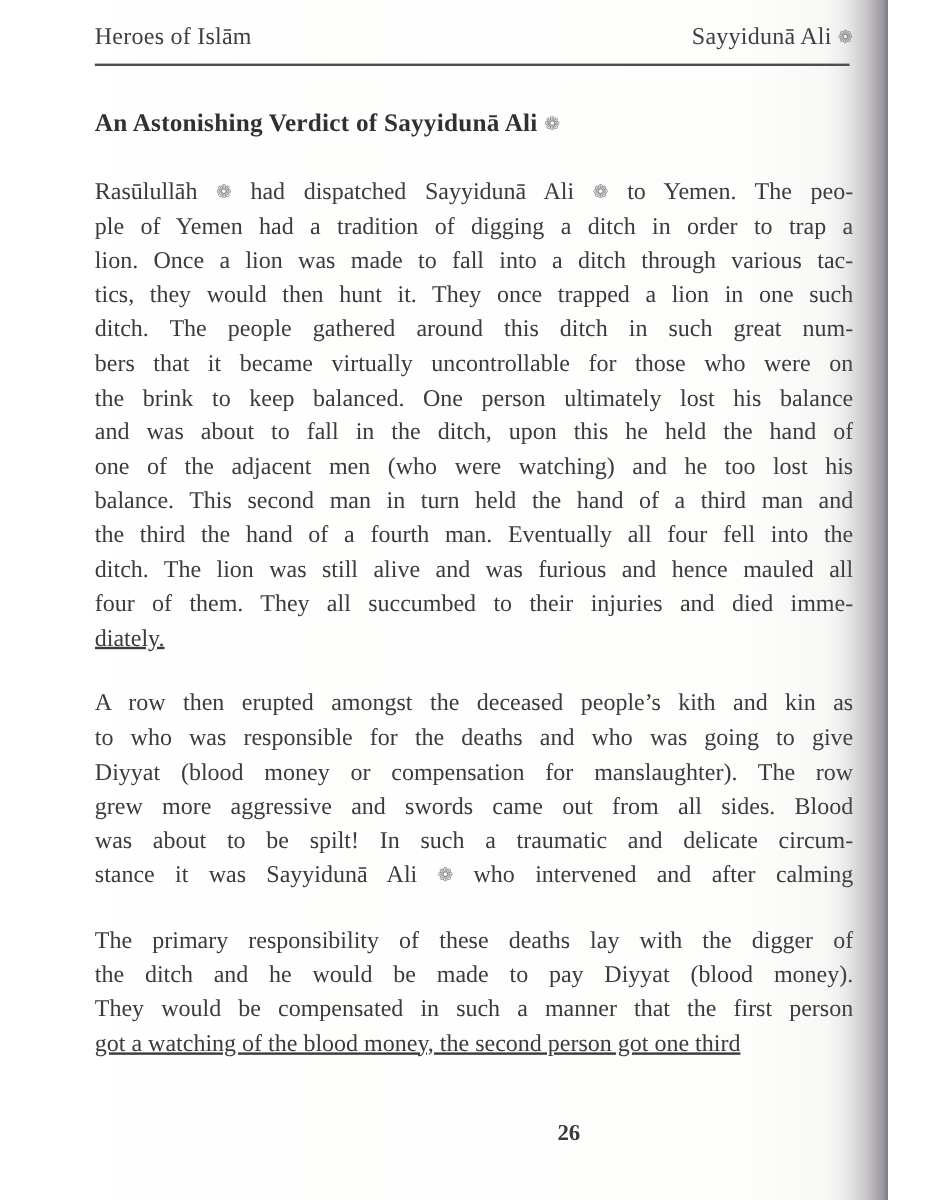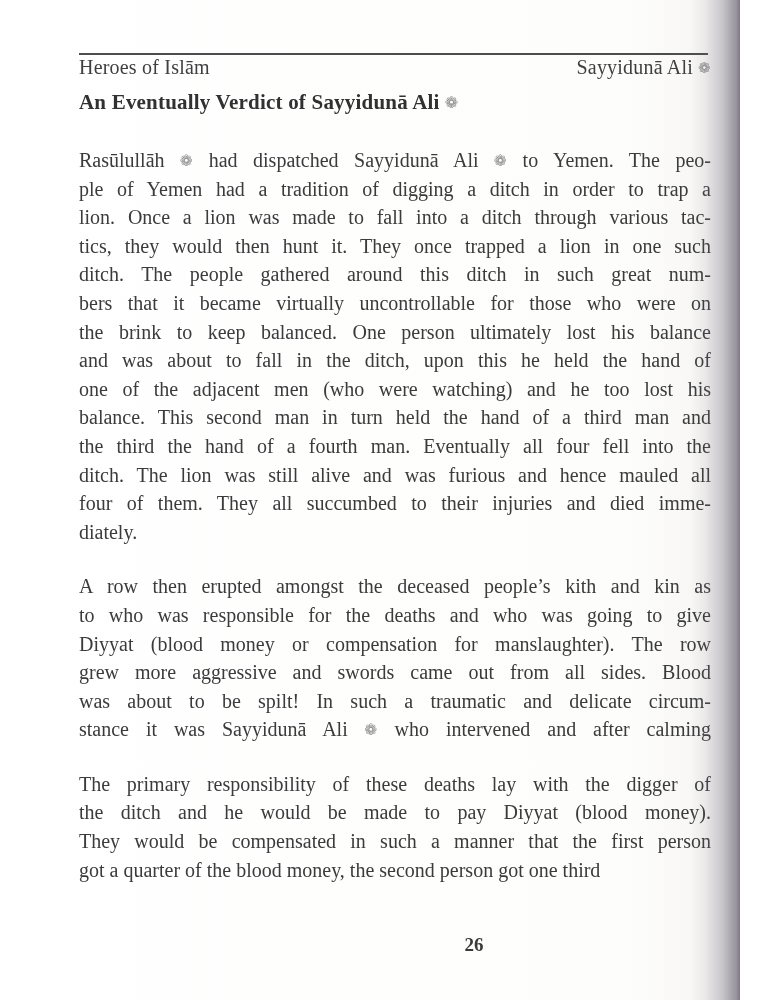--- a/index.html
+++ b/index.html
@@ -45,21 +45,20 @@
   .running-header {
     position: absolute;
     top: 20px;
     left: 0; right: 0;
     display: flex;
     justify-content: space-between;
     align-items: baseline;
     font-size: 20px;
     color: #3f3f3f;
     letter-spacing: 0.2px;
-    margin-top: 36px;
   }
   .header-right { white-space: nowrap; }
   .rule {
     position: absolute;
     top: 53px;
     left: 0;
     width: 629px;
     height: 2px;
     background: #4d4d4d;
   }
@@ -82,21 +81,21 @@
   }
   .para { margin: 0 0 26px 0; }
   .line {
     height: 28.6px;
     line-height: 28.6px;
     text-align: justify;
     text-align-last: justify;
     overflow: hidden;
     white-space: normal;
   }
-  .line.last { text-align-last: left; }
+  .line.last { text-align-last: left; text-decoration: underline; }
   .orn {
     color: #8b8b8b;
     font-size: 0.78em;
     font-family: "DejaVu Sans", sans-serif;
     position: relative;
     top: -1px;
   }
   .running-header .orn, .chapter-heading .orn { font-size: 0.75em; }
   .page-number {
     position: absolute;
@@ -116,21 +115,21 @@
   <div class="scan-area"></div>
 
   <div class="content">
     <div class="running-header">
       <span>Heroes of Islām</span>
       <span class="header-right"><span>Sayyidunā Ali</span> <span class="orn">❁</span></span>
     </div>
 
     <div class="rule"></div>
 
-    <div class="chapter-heading"><span>An Eventually Verdict of Sayyidunā Ali</span> <span class="orn">❁</span></div>
+    <div class="chapter-heading"><span>An Astonishing Verdict of Sayyidunā Ali</span> <span class="orn">❁</span></div>
 
     <div class="paragraphs">
         <div class="para">
           <div class="line">Rasūlullāh <span class="orn">❁</span> had dispatched Sayyidunā Ali <span class="orn">❁</span> to Yemen. The peo-</div>
           <div class="line">ple of Yemen had a tradition of digging a ditch in order to trap a</div>
           <div class="line">lion. Once a lion was made to fall into a ditch through various tac-</div>
           <div class="line">tics, they would then hunt it. They once trapped a lion in one such</div>
           <div class="line">ditch. The people gathered around this ditch in such great num-</div>
           <div class="line">bers that it became virtually uncontrollable for those who were on</div>
           <div class="line">the brink to keep balanced. One person ultimately lost his balance</div>
@@ -147,21 +146,21 @@
           <div class="line">to who was responsible for the deaths and who was going to give</div>
           <div class="line">Diyyat (blood money or compensation for manslaughter). The row</div>
           <div class="line">grew more aggressive and swords came out from all sides. Blood</div>
           <div class="line">was about to be spilt! In such a traumatic and delicate circum-</div>
           <div class="line">stance it was Sayyidunā Ali <span class="orn">❁</span> who intervened and after calming</div>
         </div>
         <div class="para">
           <div class="line">The primary responsibility of these deaths lay with the digger of</div>
           <div class="line">the ditch and he would be made to pay Diyyat (blood money).</div>
           <div class="line">They would be compensated in such a manner that the first person</div>
-          <div class="line last">got a quarter of the blood money, the second person got one third</div>
+          <div class="line last">got a watching of the blood money, the second person got one third</div>
         </div>
       </div>
 
     <div class="page-number">26</div>
   </div>
 
   <div class="spine-shadow"></div>
 </div>
 
 </body></html>

